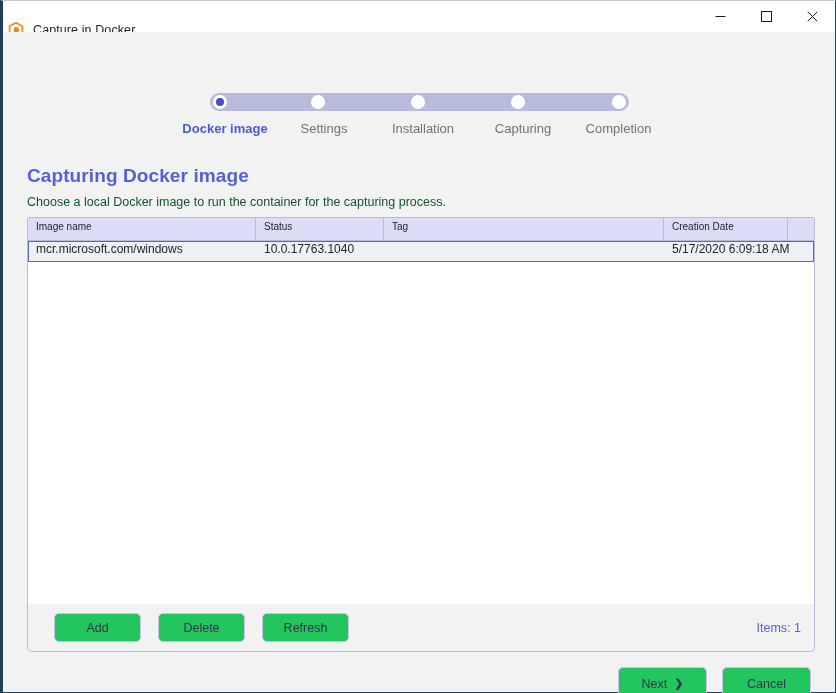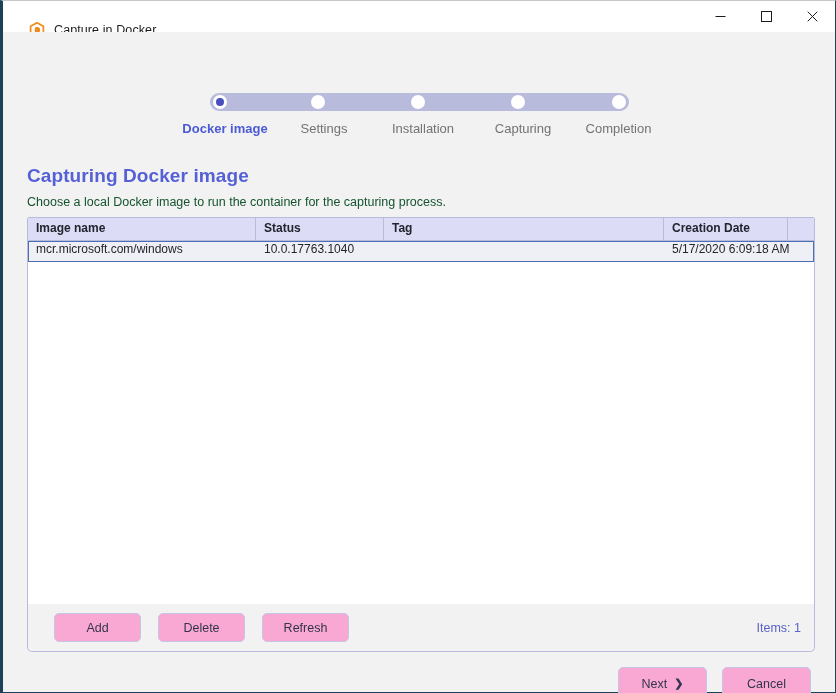--- a/index.html
+++ b/index.html
@@ -34,21 +34,21 @@
     min-height: 31px;
     background: #ffffff;
     display: flex;
     align-items: center;
     justify-content: space-between;
     user-select: none;
   }
   .titlebar-left {
     display: flex;
     align-items: center;
-    padding-left: 26px;
+    padding-left: 5px;
     gap: 9px;
     margin-top: 26px;
   }
   .app-icon {
     width: 16px;
     height: 16px;
     display: block;
   }
   .title-text {
     font-size: 12.5px;
@@ -159,27 +159,26 @@
   }
   .grid-header {
     display: flex;
     height: 22px;
     min-height: 22px;
     background: #dcdcf7;
     border-bottom: 1px solid #b9bbdd;
   }
   .gh-cell {
     box-sizing: border-box;
-    font-size: 12px;
+    font-size: 10px;
     color: #22242e;
     padding: 3px 0 0 8px;
     border-right: 1px solid #b9bbdd;
     overflow: hidden;
     white-space: nowrap;
-    font-weight: bold;
   }
   .gh-cell:last-child { border-right: none; }
   .col-name   { width: 228px; }
   .col-tag    { width: 280px; }
   .col-status { width: 128px; }
   .col-date   { width: 124px; }
   .col-pad    { width: 26px; flex: 1; }
 
   .grid-body { flex: 1; background: #ffffff; position: relative; }
   .grid-row {
@@ -209,21 +208,21 @@
     background: #f2f2f2;
     border: 1px solid #b9bbdd;
     border-top: none;
     border-radius: 0 0 5px 5px;
     display: flex;
     align-items: center;
     padding: 0 13px 0 26px;
   }
   .btn {
     box-sizing: border-box;
-    background: #f9a8d4;
+    background: #22c55e;
     border: 1px solid #c5c6e3;
     border-radius: 5px;
     font-family: "Liberation Sans", sans-serif;
     font-size: 12.5px;
     color: #33354a;
     height: 29px;
     cursor: default;
     display: inline-flex;
     align-items: center;
     justify-content: center;

